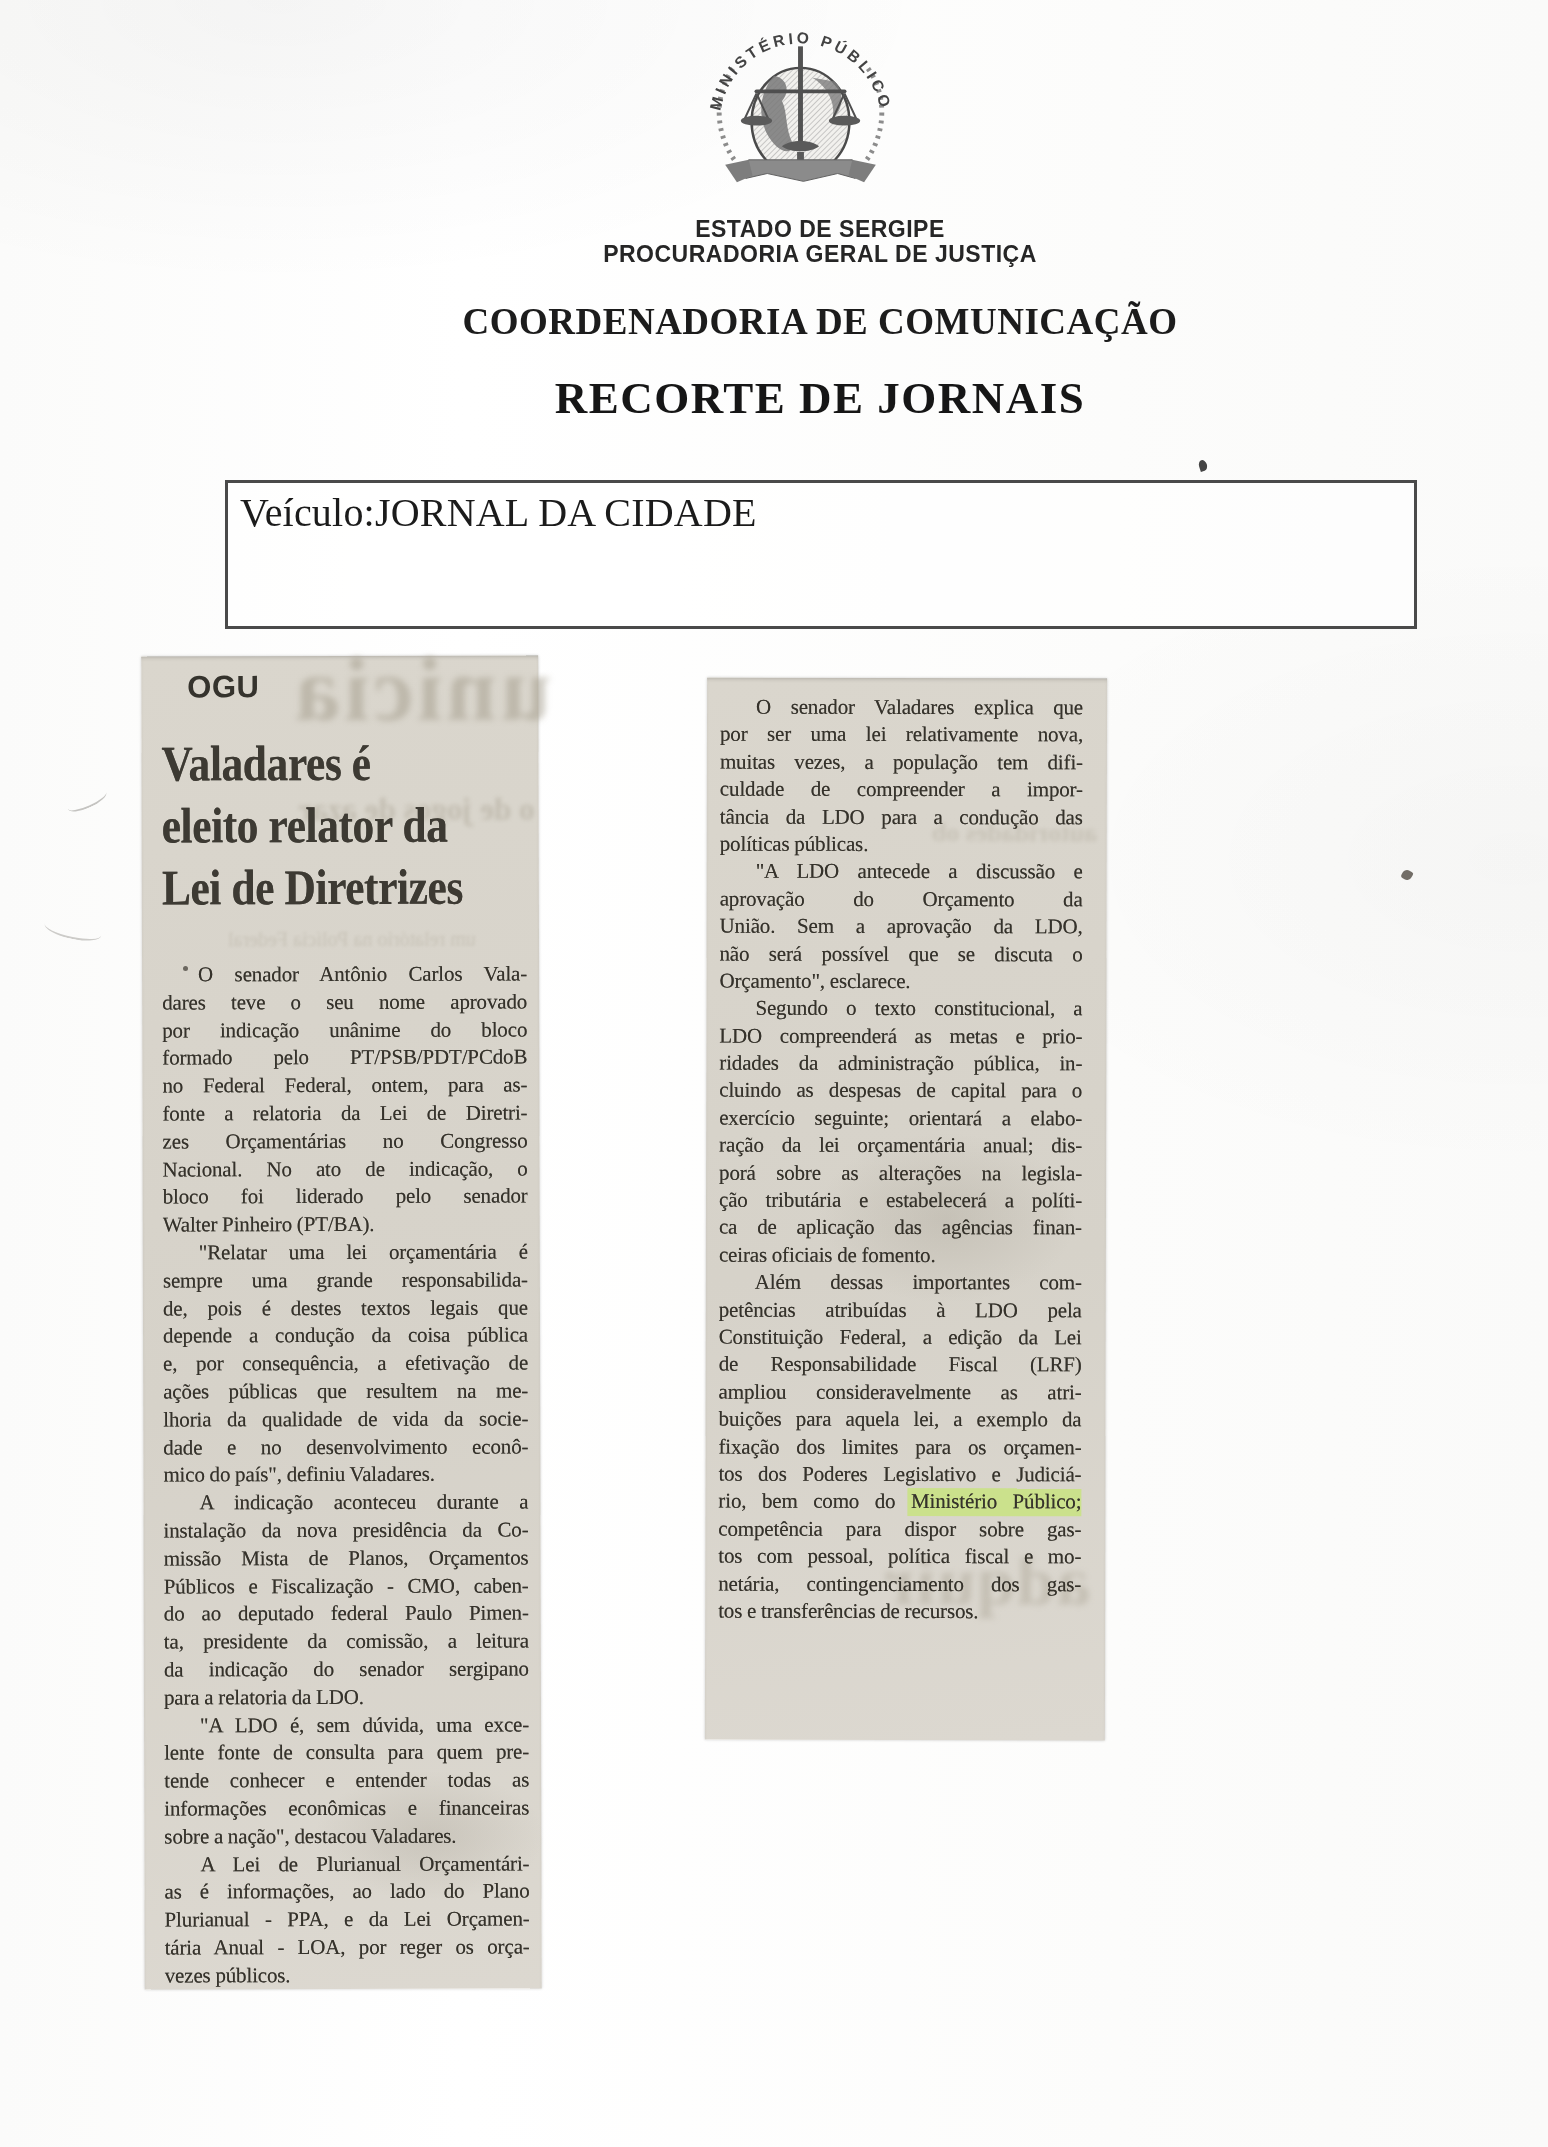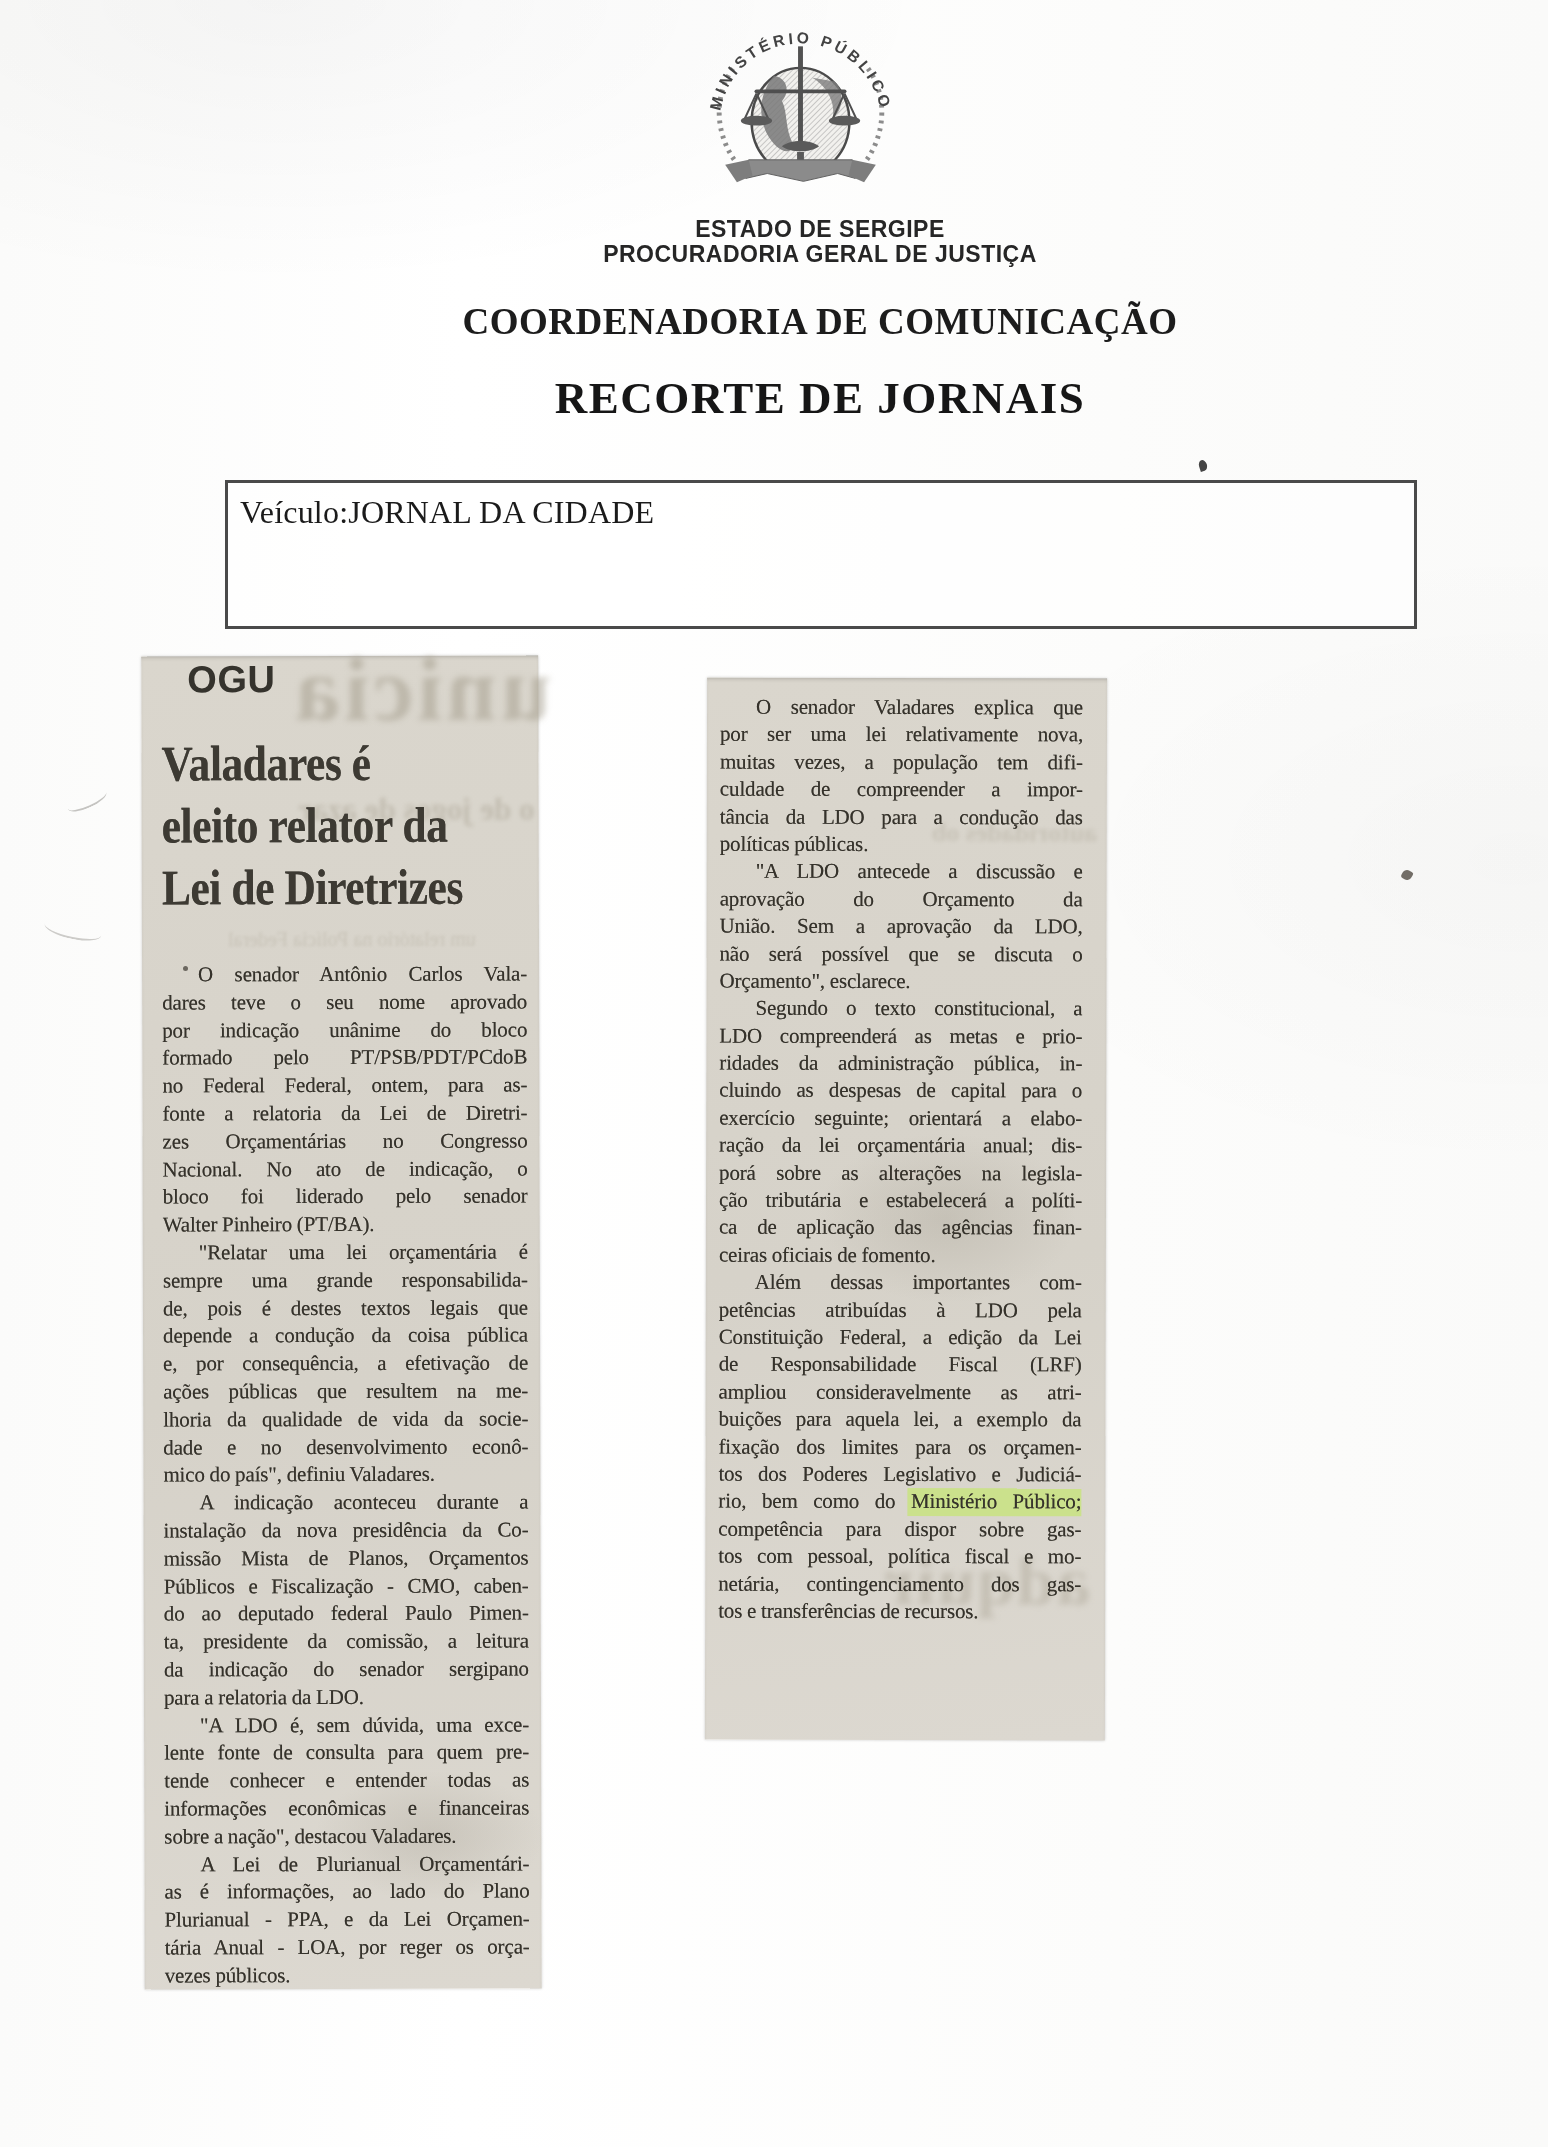--- a/index.html
+++ b/index.html
@@ -29,36 +29,36 @@
     top: 372px; font-family: "Liberation Serif", serif; font-weight: bold;
     font-size: 45px; color: #161616; letter-spacing: 1.5px;
   }
 
   
   .info-box {
     position: absolute; left: 225px; top: 480px; width: 1192px; height: 149px;
     border: 3px solid #4a4a4a; background: rgba(255,255,255,0.6);
     padding: 6px 0 0 12px; box-sizing: border-box;
   }
-  .info-line { font-size: 32px; line-height: 47px; color: #1b1b1b; letter-spacing: 0.2px; }
+  .info-line { font-size: 40px; line-height: 47px; color: #1b1b1b; letter-spacing: 0.2px; }
 
   
   .clip {
     position: absolute;
     background: linear-gradient(175deg, #dad6cd 0%, #d6d2c9 55%, #dcd8d0 100%);
     box-shadow: 0 0 3px rgba(0,0,0,0.20), inset 0 3px 5px -3px rgba(0,0,0,0.28);
     color: #35322b;
   }
   .clip-left  { left: 143px; top: 656px; width: 397px; height: 1333px; transform: rotate(-0.15deg); }
   .clip-right { left: 706px; top: 678px; width: 400px; height: 1062px; transform: rotate(0.12deg); }
 
   .kicker {
-    position: absolute; left: 46px; top: 2px;
+    position: absolute; left: 46px; top: 13px;
     font-family: "Liberation Sans", sans-serif; font-weight: bold;
-    font-size: 38px; color: #35332d; letter-spacing: 0.5px;
+    font-size: 31px; color: #35332d; letter-spacing: 0.5px;
   }
   .headline { position: absolute; left: 20px; top: 76px; }
   .headline-line {
     font-weight: bold; font-size: 50px; line-height: 62px; letter-spacing: -0.5px;
     color: #3d3a33; white-space: nowrap; transform: scaleX(0.87); transform-origin: 0 50%;
     text-shadow: 0 0 0.6px rgba(61,58,51,0.7);
   }
 
   .body-col { position: absolute; }
   .clip-left  .body-col { left: 20px; top: 305px; width: 365px; }

